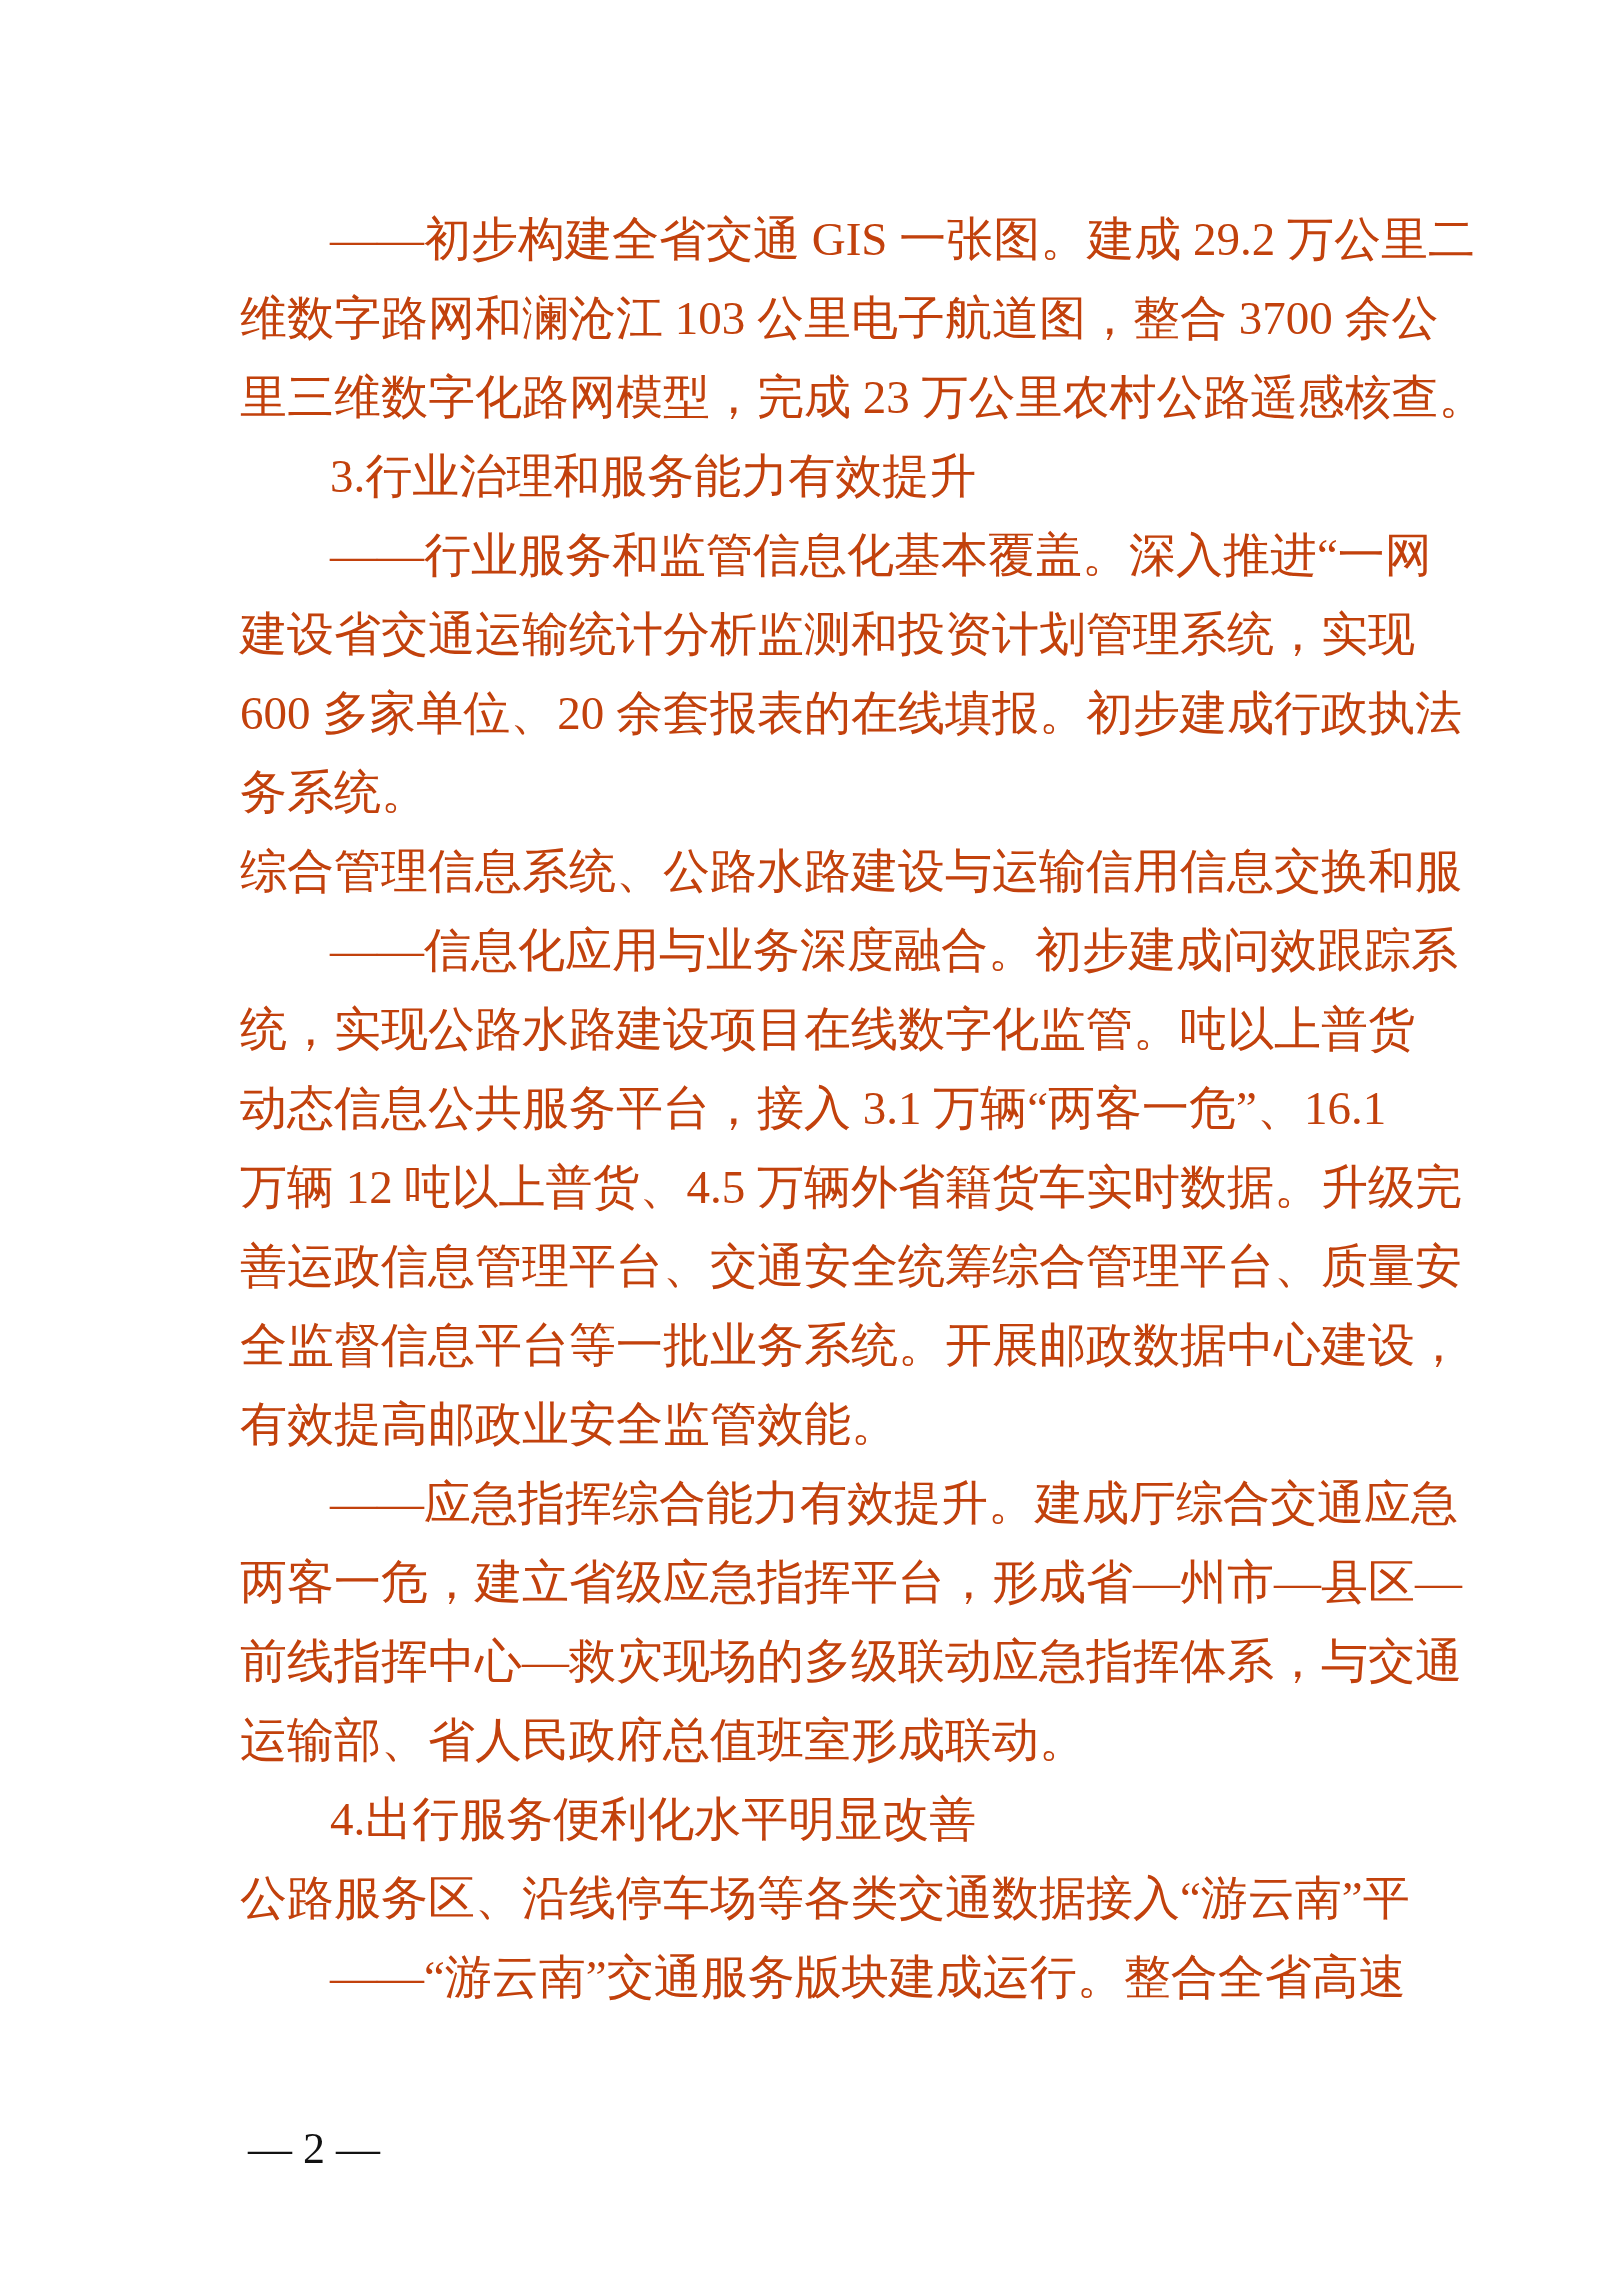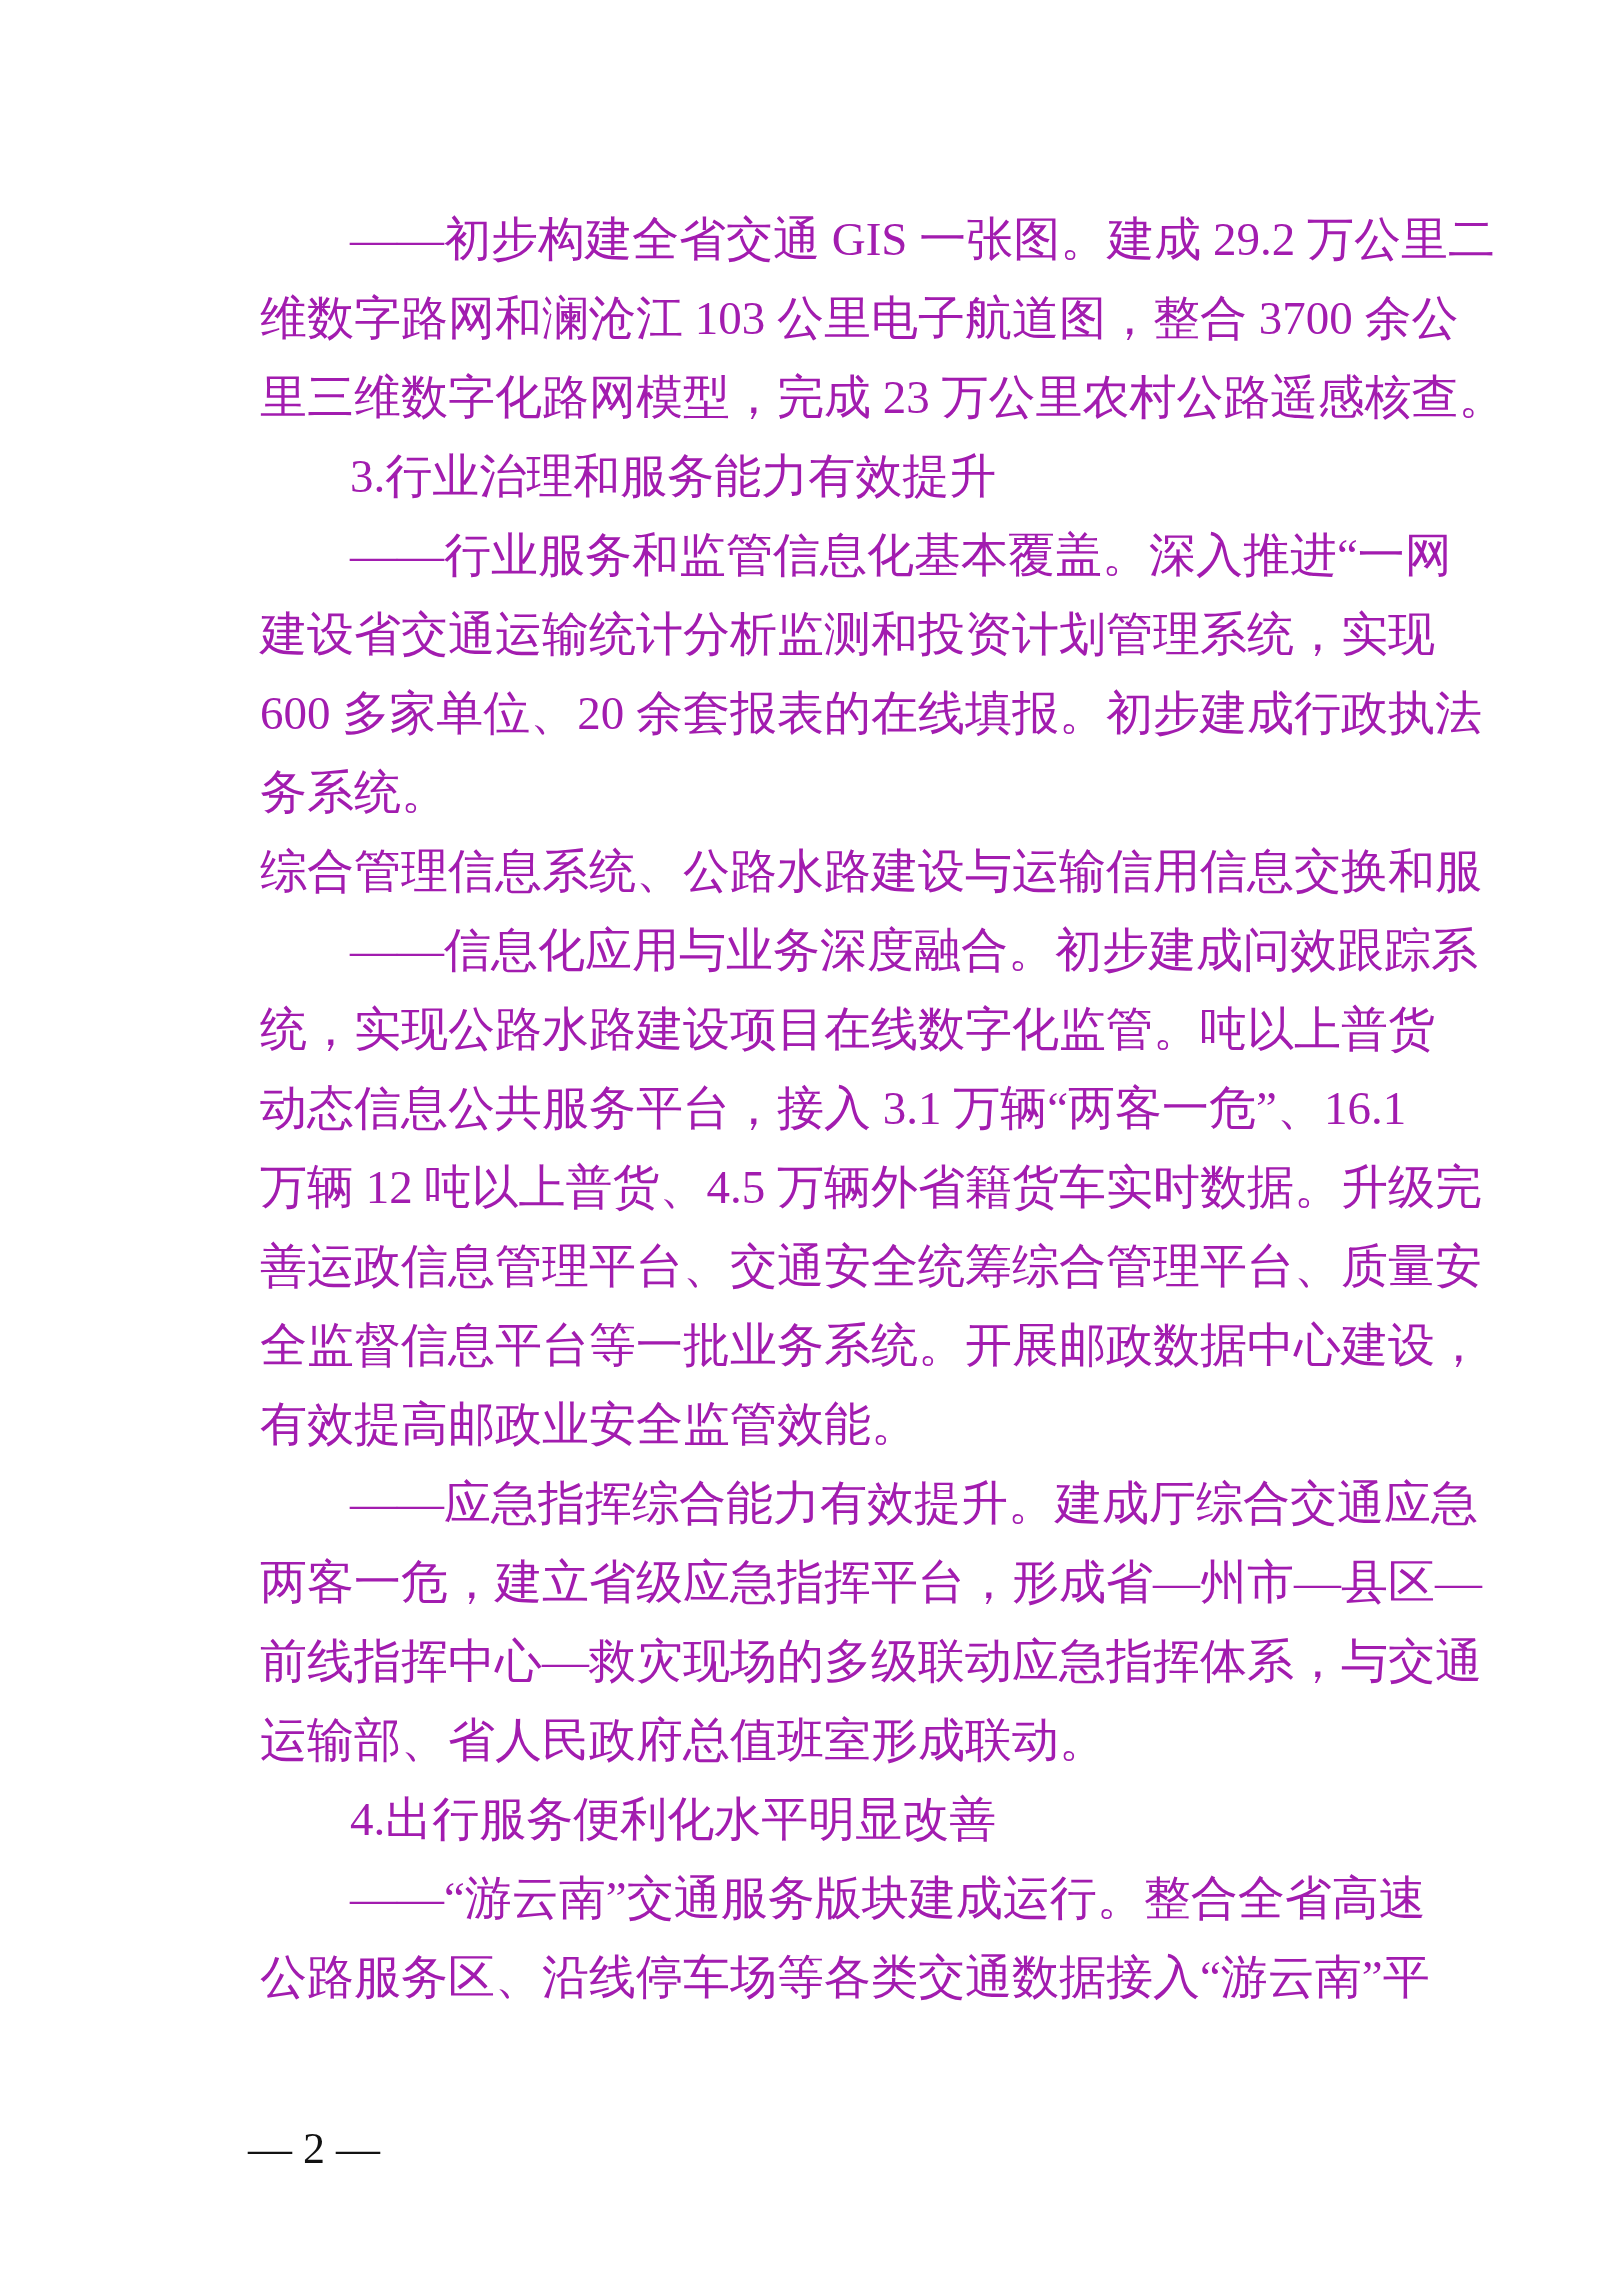--- a/index.html
+++ b/index.html
@@ -14,24 +14,24 @@
     font-family: "Liberation Serif", "DejaVu Serif", serif;
   }
   .page {
     position: relative;
     width: 1621px;
     height: 2293px;
     background: #ffffff;
   }
   .text-block {
     position: absolute;
-    left: 260px;
+    left: 240px;
     top: 200px;
     width: 1126px;
-    color: #a21caf;
+    color: #c2410c;
   }
   .line {
     height: 79px;
     line-height: 79px;
     font-size: 47px;
     letter-spacing: 0;
     white-space: nowrap;
     text-align: justify;
     text-align-last: justify;
     overflow: visible;
@@ -73,18 +73,18 @@
       <div class="line">动态信息公共服务平台，接入 3.1 万辆“两客一危”、16.1</div>
       <div class="line">万辆 12 吨以上普货、4.5 万辆外省籍货车实时数据。升级完</div>
       <div class="line">善运政信息管理平台、交通安全统筹综合管理平台、质量安</div>
       <div class="line">全监督信息平台等一批业务系统。开展邮政数据中心建设，</div>
       <div class="line no-justify">有效提高邮政业安全监管效能。</div>
       <div class="line indent">——应急指挥综合能力有效提升。建成厅综合交通应急</div>
       <div class="line">两客一危，建立省级应急指挥平台，形成省—州市—县区—</div>
       <div class="line">前线指挥中心—救灾现场的多级联动应急指挥体系，与交通</div>
       <div class="line no-justify">运输部、省人民政府总值班室形成联动。</div>
       <div class="line indent no-justify">4.出行服务便利化水平明显改善</div>
+      <div class="line">公路服务区、沿线停车场等各类交通数据接入“游云南”平</div>
       <div class="line indent">——“游云南”交通服务版块建成运行。整合全省高速</div>
-      <div class="line">公路服务区、沿线停车场等各类交通数据接入“游云南”平</div>
     </div>
   <div class="footer">— 2 —</div>
 </div>
 
 
 </body></html>

